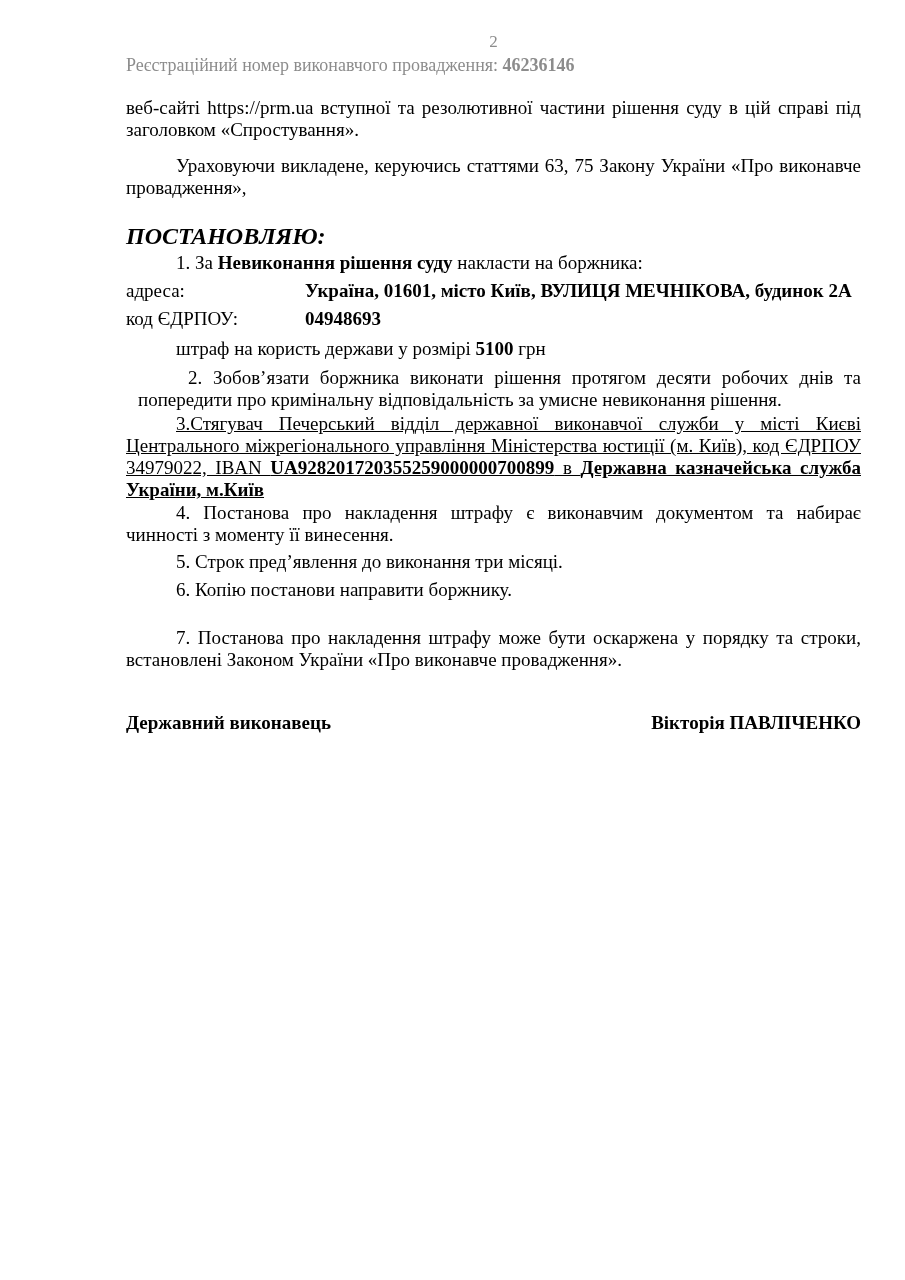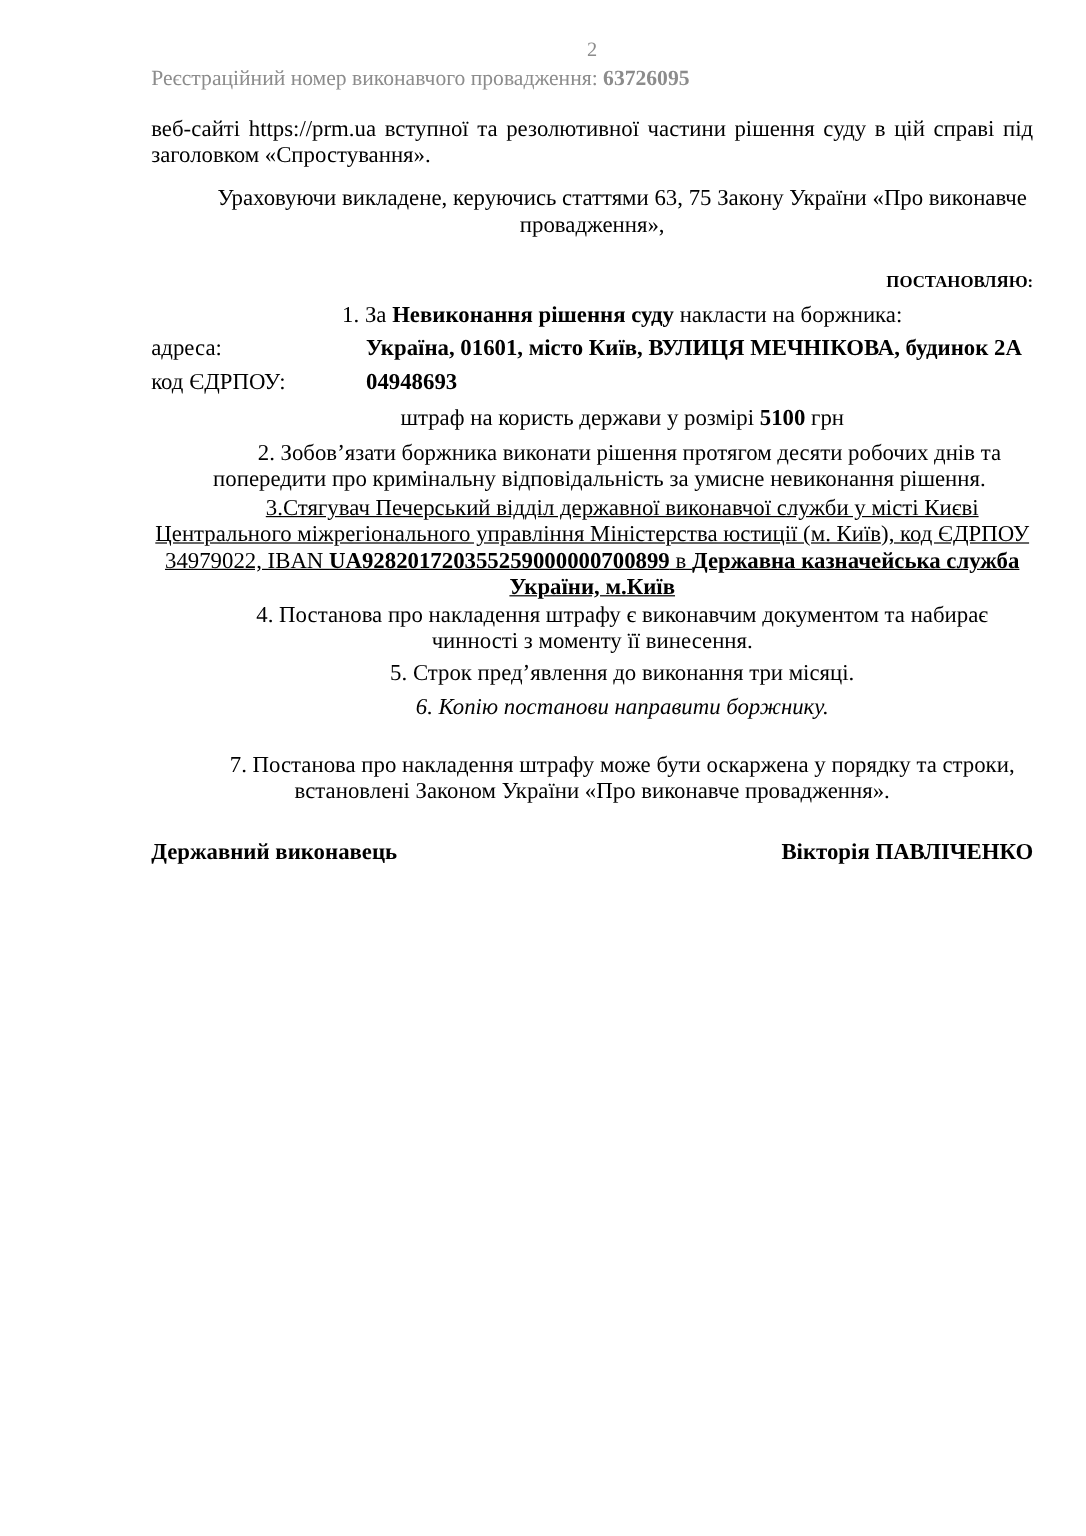--- a/index.html
+++ b/index.html
@@ -16,44 +16,45 @@
     font-size: 19px;
     line-height: 22px;
     color: #000000;
     box-sizing: border-box;
     padding: 32px 44px 0 126px;
     overflow: hidden;
   }
   .b { font-weight: bold; }
   p { margin: 0; }
   .just { text-align: justify; }
-  .indent { text-indent: 50px; text-align: center; }
+  .indent { text-indent: 50px; }
 
   .pagenum {
     text-align: center;
     color: #8c8c8c;
     font-size: 17px;
     line-height: 20px;
   }
   .reg-header {
     margin-top: 3px;
     color: #8c8c8c;
     font-size: 18px;
     line-height: 20px;
   }
 
   .p-intro   { margin-top: 22px; }
   .p-consid  { margin-top: 14px; }
 
   .title {
     margin: 26px 0 0 0;
-    font-size: 14px;
+    font-size: 24px;
     line-height: 22px;
     font-weight: bold;
-    text-align: right;
+    text-align: left;
+    font-style: italic;
   }
 
   .p-item1 { margin-top: 5px; }
 
   .debtor { margin-top: 2px; font-weight: bold; }
   .debtor .line1 {
     display: block;
     text-indent: 50px;
     text-align: justify;
     text-align-last: justify;
@@ -64,39 +65,39 @@
   .kv-label {
     display: inline-block;
     width: 179px;
   }
 
   .p-fine  { margin-top: 8px; }
   .p-item2 { margin-top: 7px; margin-left: 12px; }
   .p-item3 { margin-top: 2px; text-decoration: underline; }
   .p-item4 { margin-top: 1px; }
   .p-item5 { margin-top: 5px; }
-  .p-item6 { margin-top: 6px; font-style: italic; }
+  .p-item6 { margin-top: 6px; }
   .p-item7 { margin-top: 26px; }
 
   .sig {
-    margin-top: 29px;
+    margin-top: 41px;
     display: flex;
     justify-content: space-between;
     font-weight: bold;
   }
 </style>
 </head>
 <body>
 
 <div class="page">
 
   <div class="pagenum">2</div>
 
   <div class="reg-header">
-    <span>Реєстраційний номер виконавчого провадження: </span><span class="b">63726095</span>
+    <span>Реєстраційний номер виконавчого провадження: </span><span class="b">46236146</span>
   </div>
 
   <p class="just p-intro">веб-сайті https://prm.ua вступної та резолютивної частини рішення суду в цій справі під заголовком «Спростування».</p>
 
   <p class="just indent p-consid">Ураховуючи викладене, керуючись статтями 63, 75 Закону України «Про виконавче провадження»,</p>
 
   <h2 class="title">ПОСТАНОВЛЯЮ:</h2>
 
   <p class="indent p-item1"><span>1. За </span><span class="b">Невиконання рішення суду</span><span> накласти на боржника:</span></p>
 

